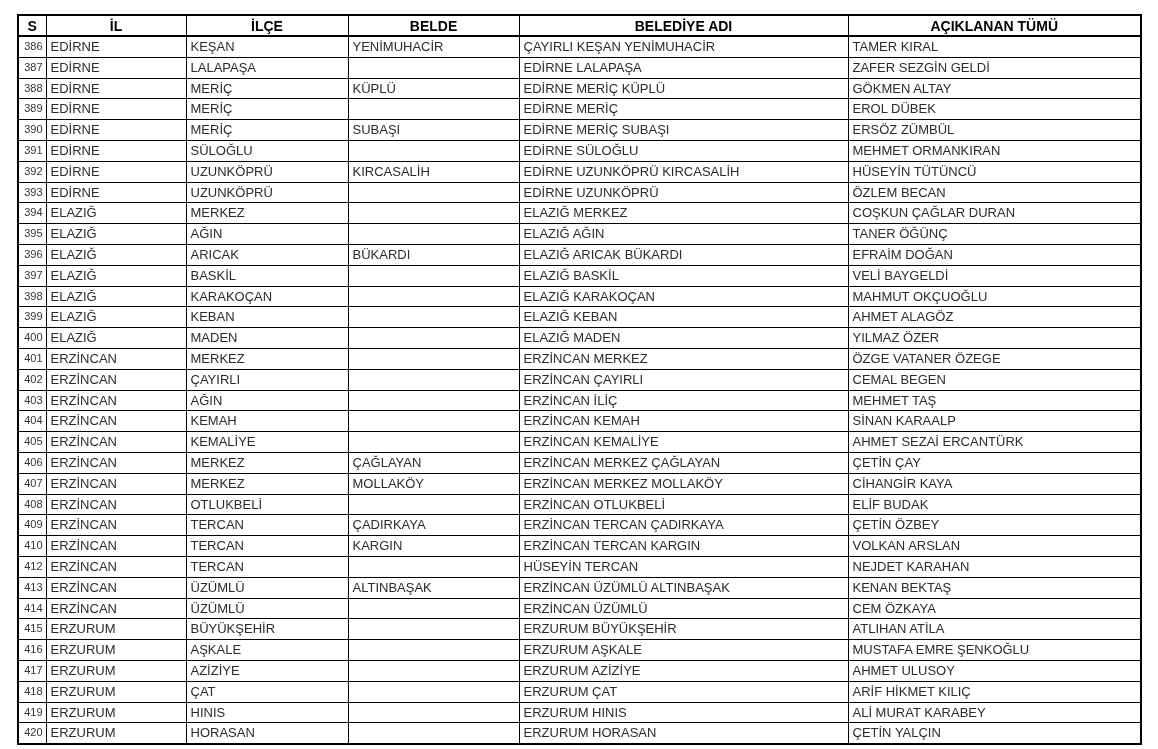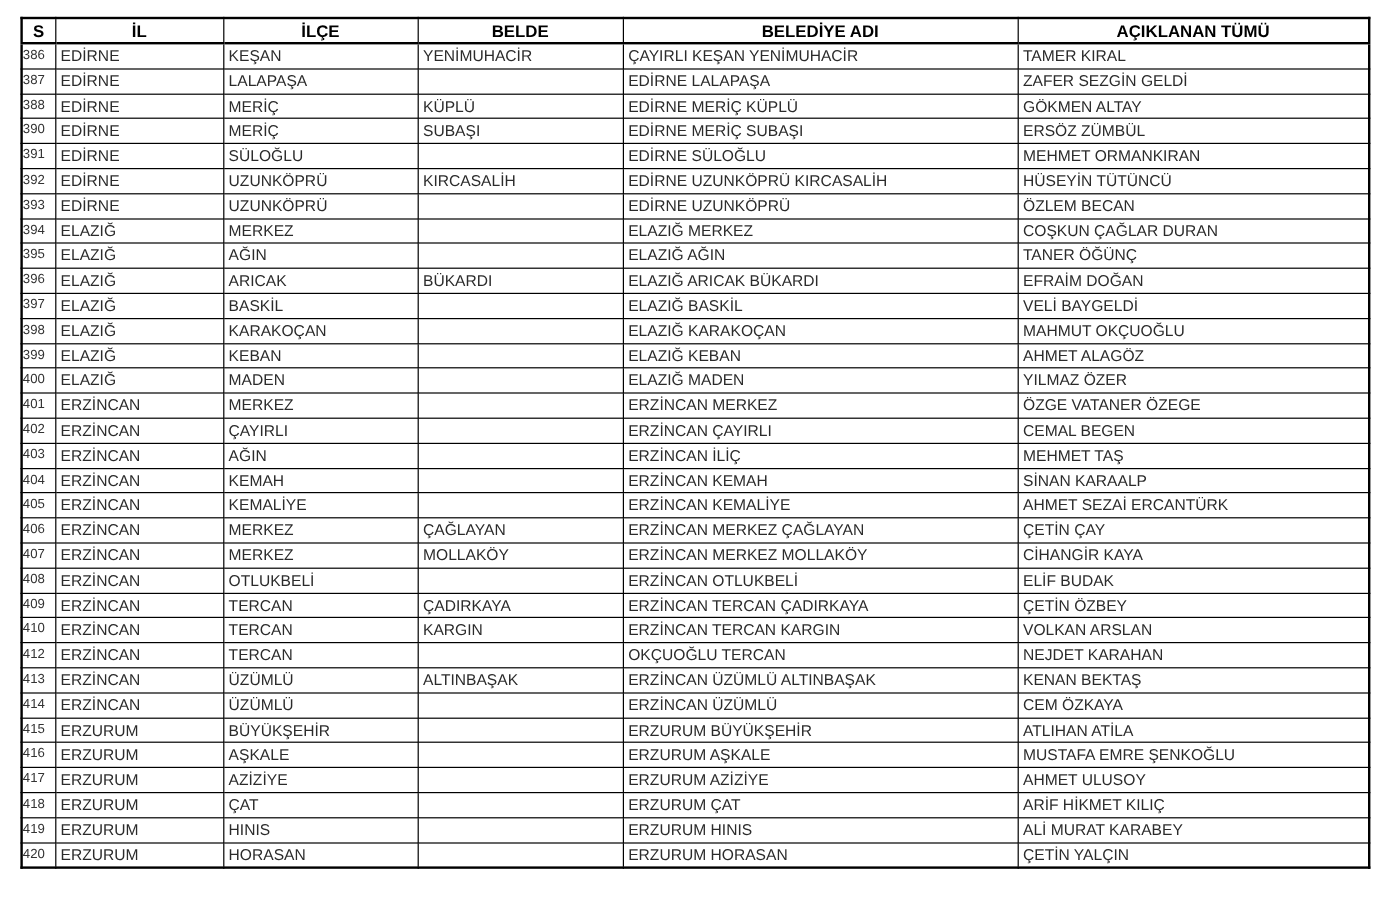--- a/index.html
+++ b/index.html
@@ -46,20 +46,21 @@
   table.muni-table td {
     height: 19.8px;
     font-size: 13px;
     color: #2b2b2b;
     text-align: left;
     padding: 0 0 0 4px;
     line-height: 19.8px;
   }
   table.muni-table td.cell-s {
     font-size: 11px;
+    text-align: right;
     padding: 0 3px 0 0;
     color: #333333;
   }
 </style>
 </head>
 <body>
 
 <div class="page">
   <table class="muni-table">
     <colgroup id="table-colgroup">
@@ -99,20 +100,28 @@
         </tr>
         <tr>
           <td class="cell-s">388</td>
           <td>EDİRNE</td>
           <td>MERİÇ</td>
           <td>KÜPLÜ</td>
           <td>EDİRNE MERİÇ KÜPLÜ</td>
           <td>GÖKMEN ALTAY</td>
         </tr>
         <tr>
+          <td class="cell-s">389</td>
+          <td>EDİRNE</td>
+          <td>MERİÇ</td>
+          <td></td>
+          <td>EDİRNE MERİÇ</td>
+          <td>EROL DÜBEK</td>
+        </tr>
+        <tr>
           <td class="cell-s">390</td>
           <td>EDİRNE</td>
           <td>MERİÇ</td>
           <td>SUBAŞI</td>
           <td>EDİRNE MERİÇ SUBAŞI</td>
           <td>ERSÖZ ZÜMBÜL</td>
         </tr>
         <tr>
           <td class="cell-s">391</td>
           <td>EDİRNE</td>
@@ -271,21 +280,21 @@
           <td>TERCAN</td>
           <td>KARGIN</td>
           <td>ERZİNCAN TERCAN KARGIN</td>
           <td>VOLKAN ARSLAN</td>
         </tr>
         <tr>
           <td class="cell-s">412</td>
           <td>ERZİNCAN</td>
           <td>TERCAN</td>
           <td></td>
-          <td>OKÇUOĞLU TERCAN</td>
+          <td>HÜSEYİN TERCAN</td>
           <td>NEJDET KARAHAN</td>
         </tr>
         <tr>
           <td class="cell-s">413</td>
           <td>ERZİNCAN</td>
           <td>ÜZÜMLÜ</td>
           <td>ALTINBAŞAK</td>
           <td>ERZİNCAN ÜZÜMLÜ ALTINBAŞAK</td>
           <td>KENAN BEKTAŞ</td>
         </tr>

